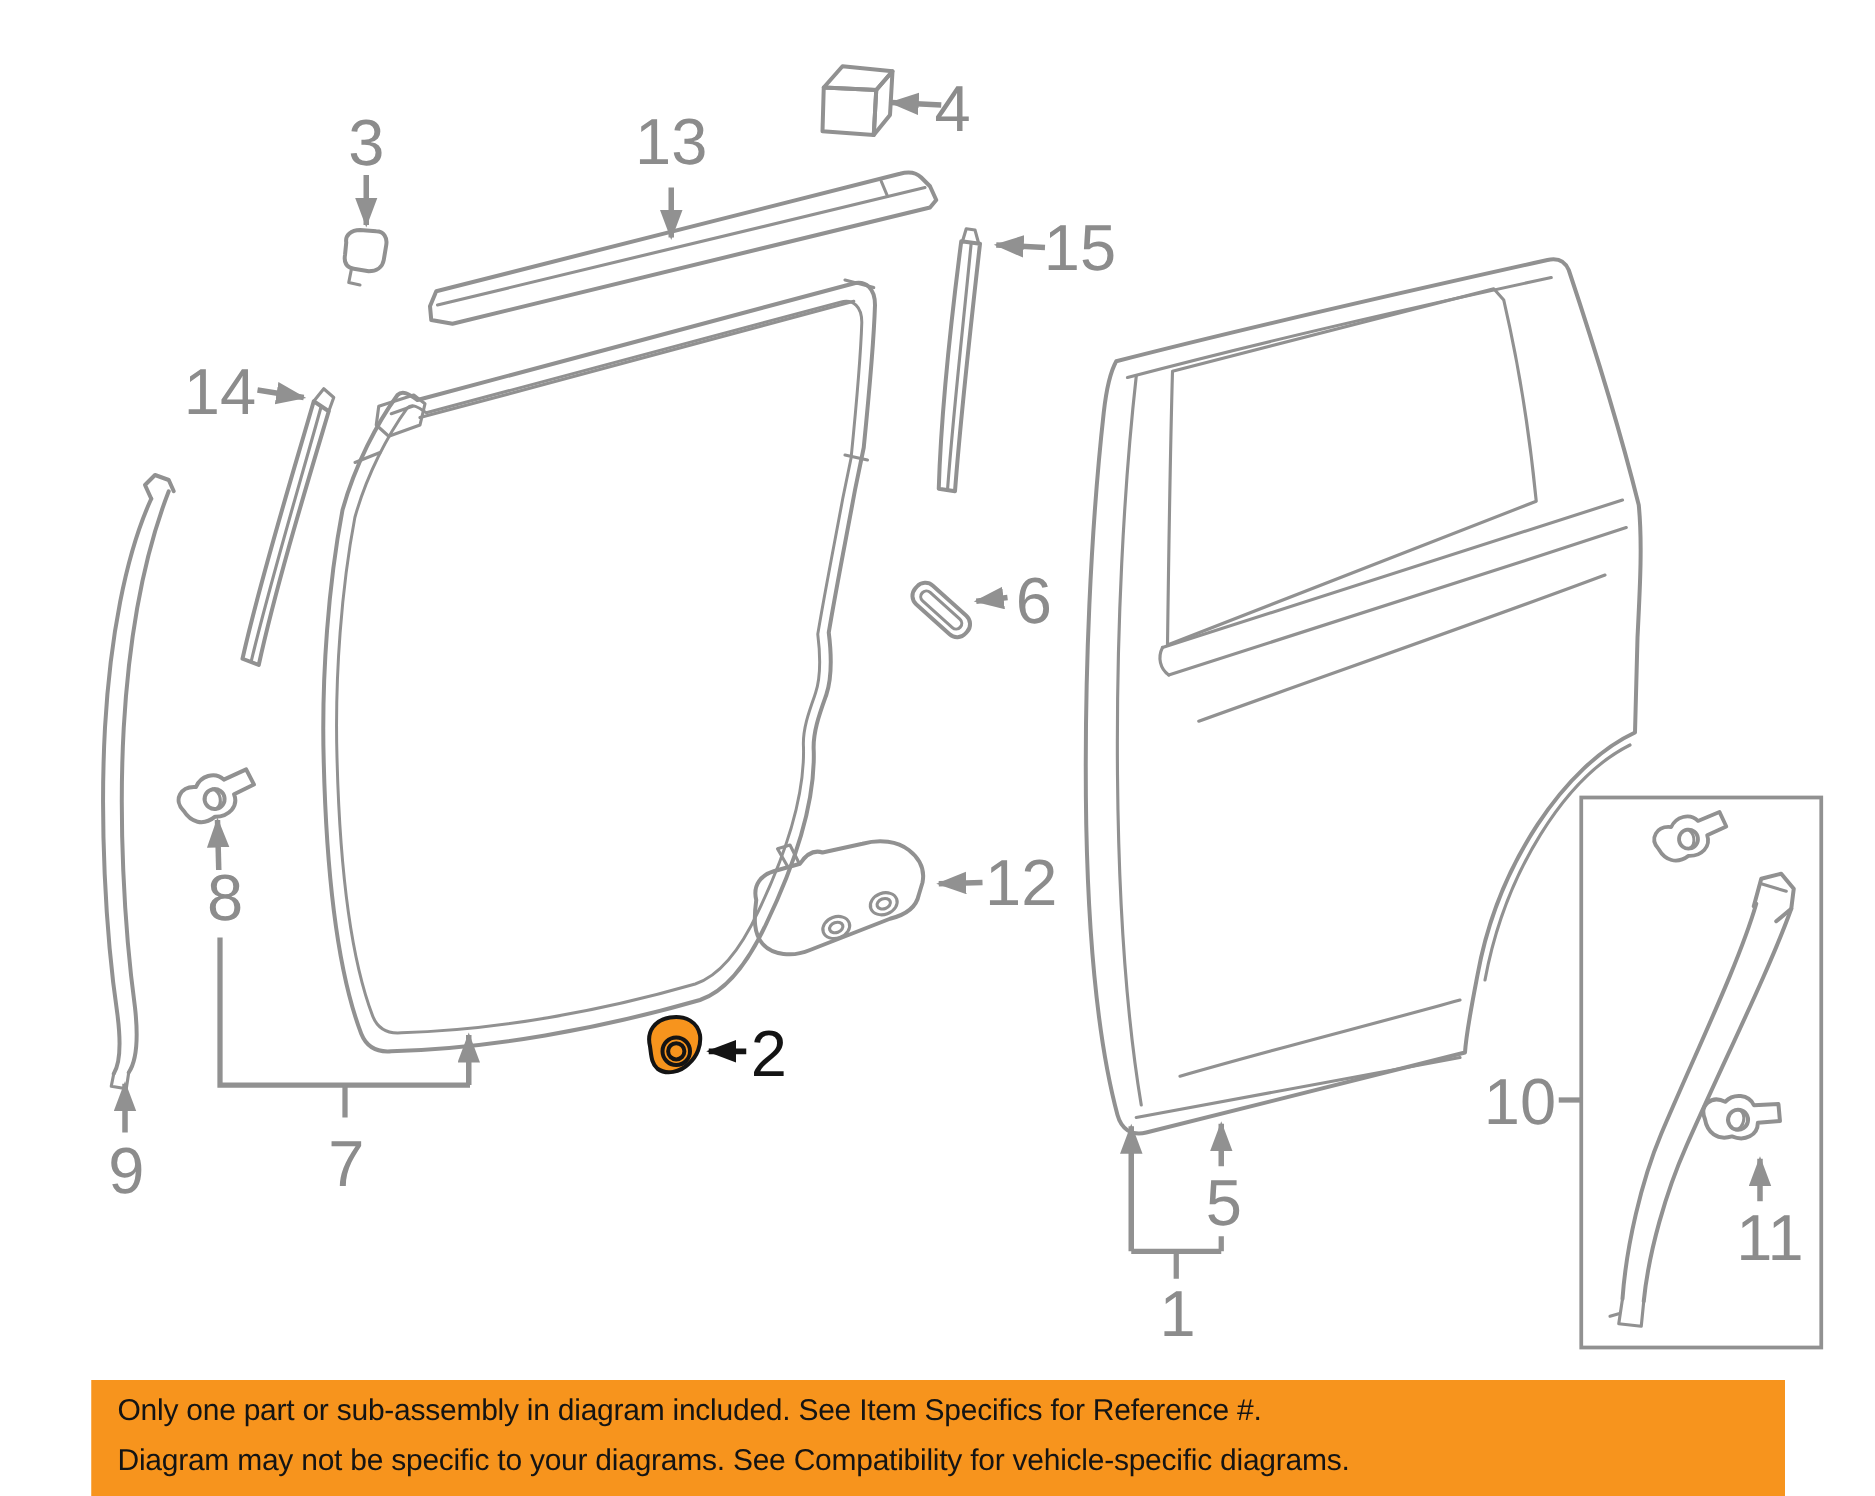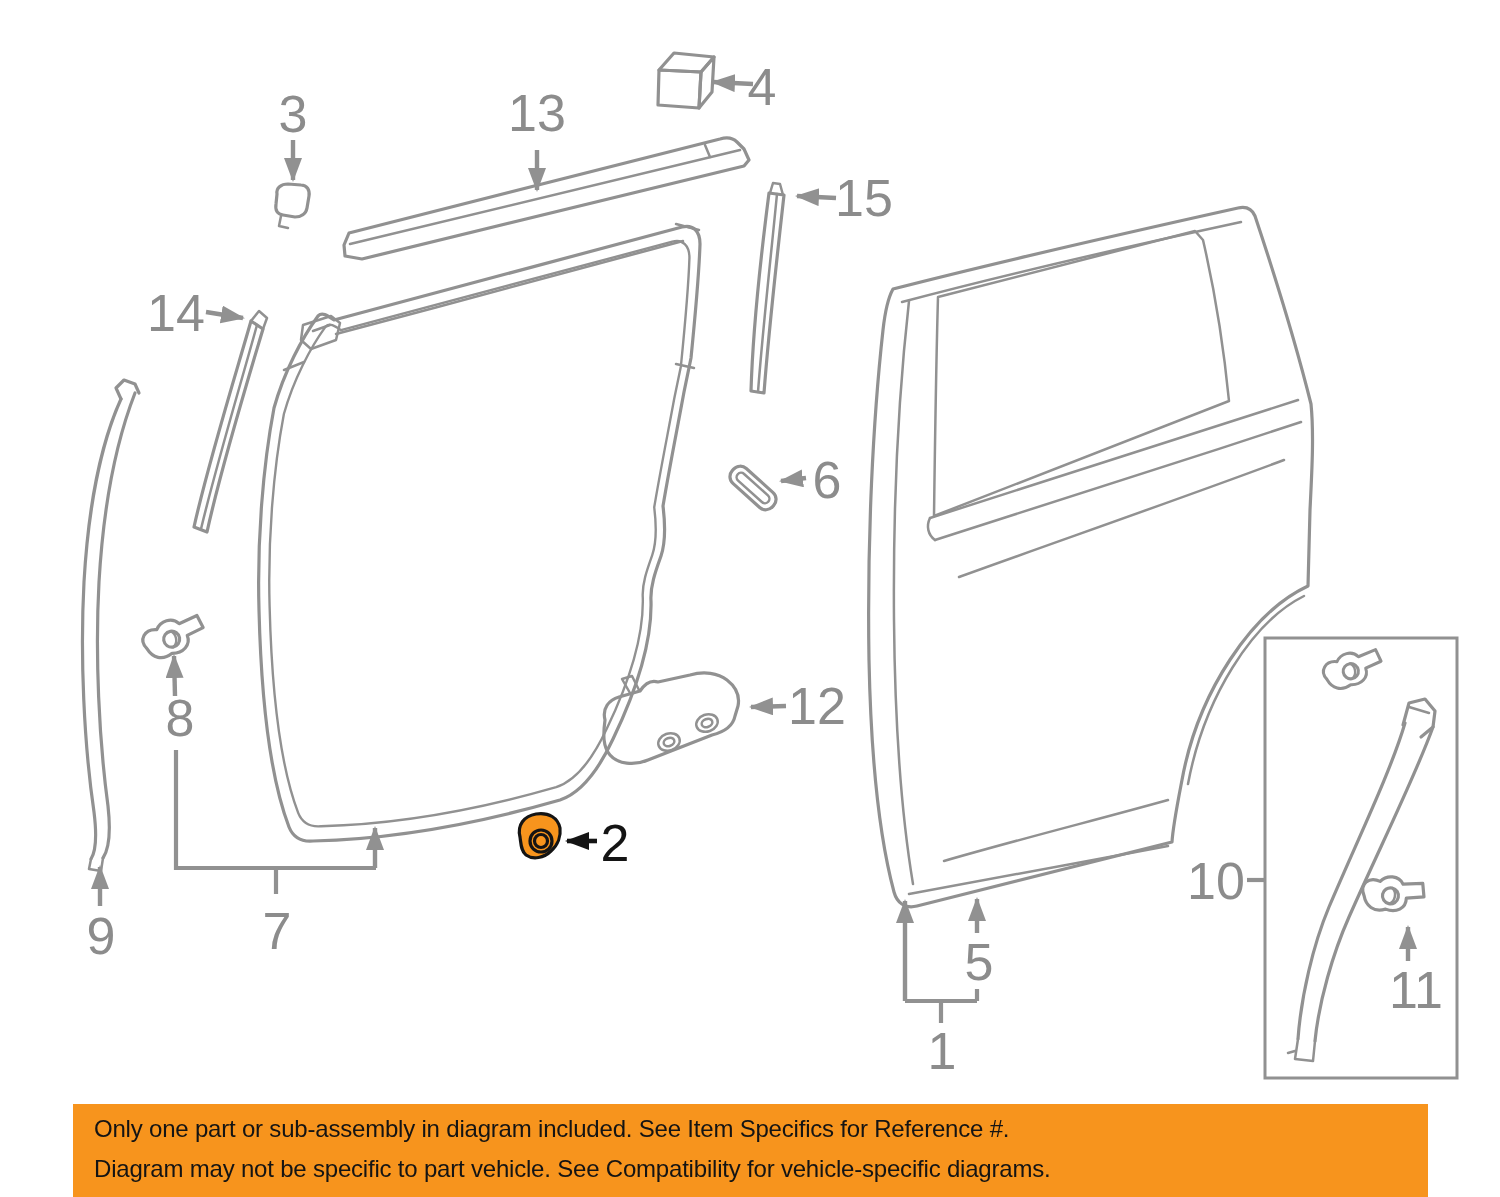--- a/index.html
+++ b/index.html
@@ -194,16 +194,16 @@
     <text class="lbl" x="277" y="949">7</text>
     <text class="lbl" x="979" y="980">5</text>
     <text class="lbl" x="942" y="1069">1</text>
     <text class="lbl" x="1216" y="899">10</text>
     <text class="lbl" x="1416" y="1008">11</text>
   </g>
 </svg>
 
   <div class="banner">
     <div>Only one part or sub-assembly in diagram included. See Item Specifics for Reference #.</div>
-    <div>Diagram may not be specific to part vehicle. See Compatibility for vehicle-specific diagrams.</div>
+    <div>Diagram may not be specific to your diagrams. See Compatibility for vehicle-specific diagrams.</div>
   </div>
 
 </div>
 
 </body></html>

